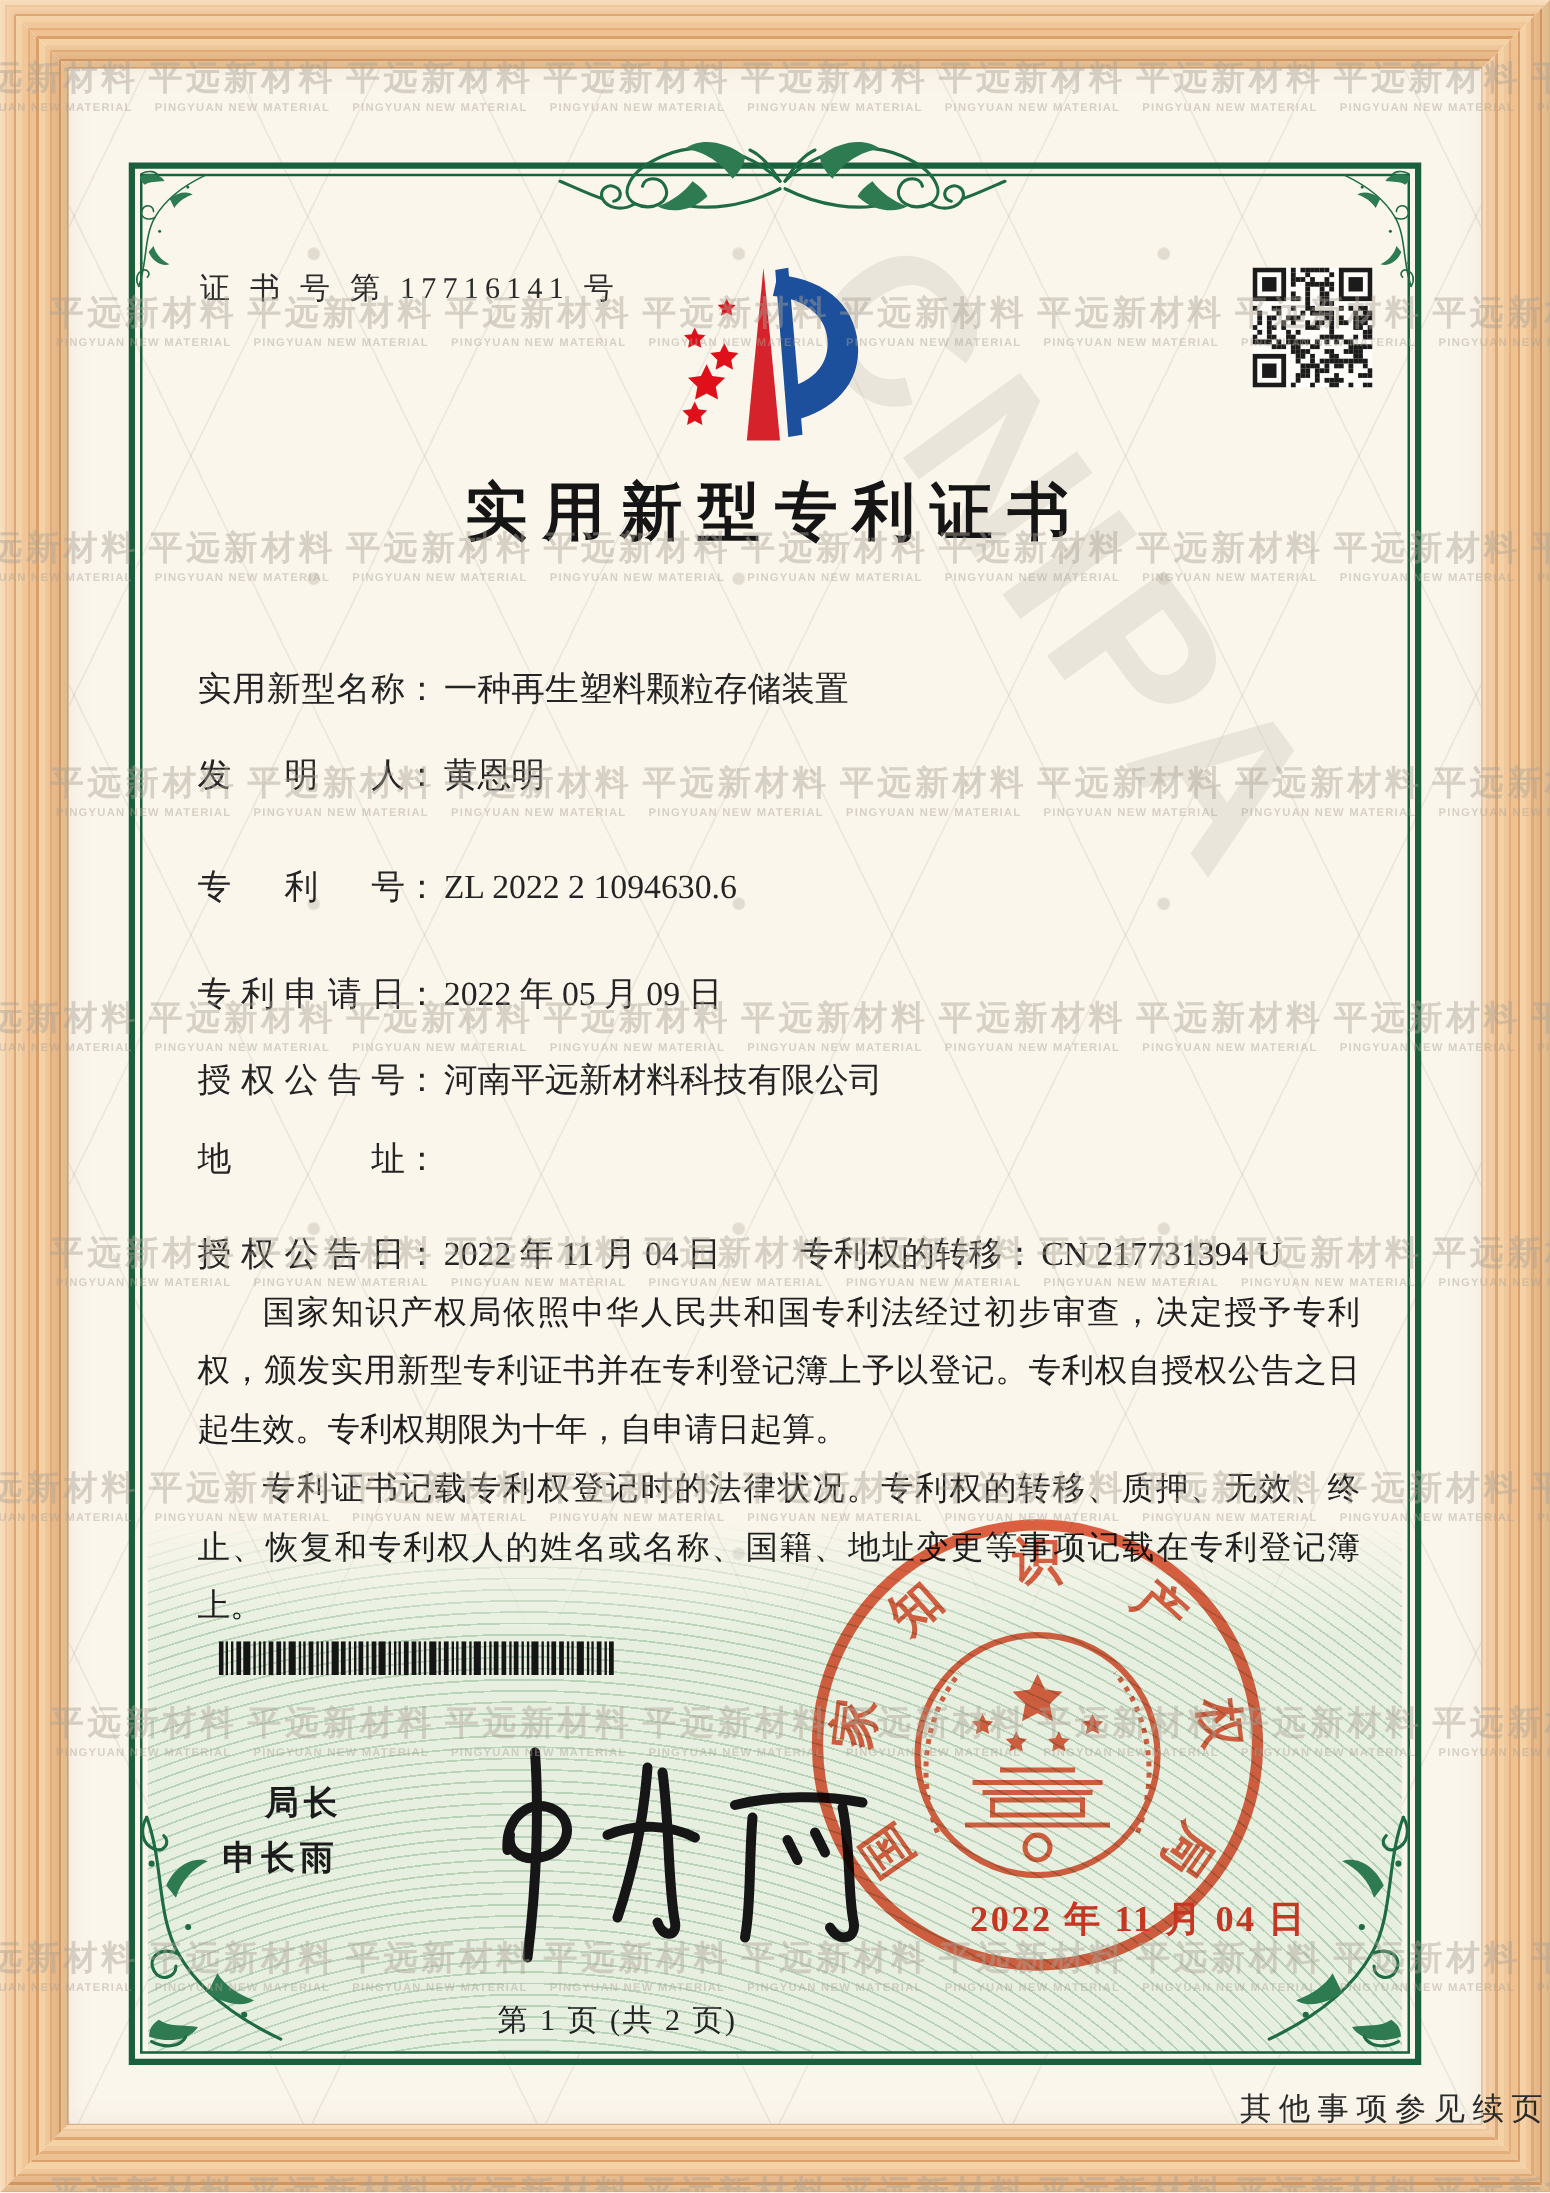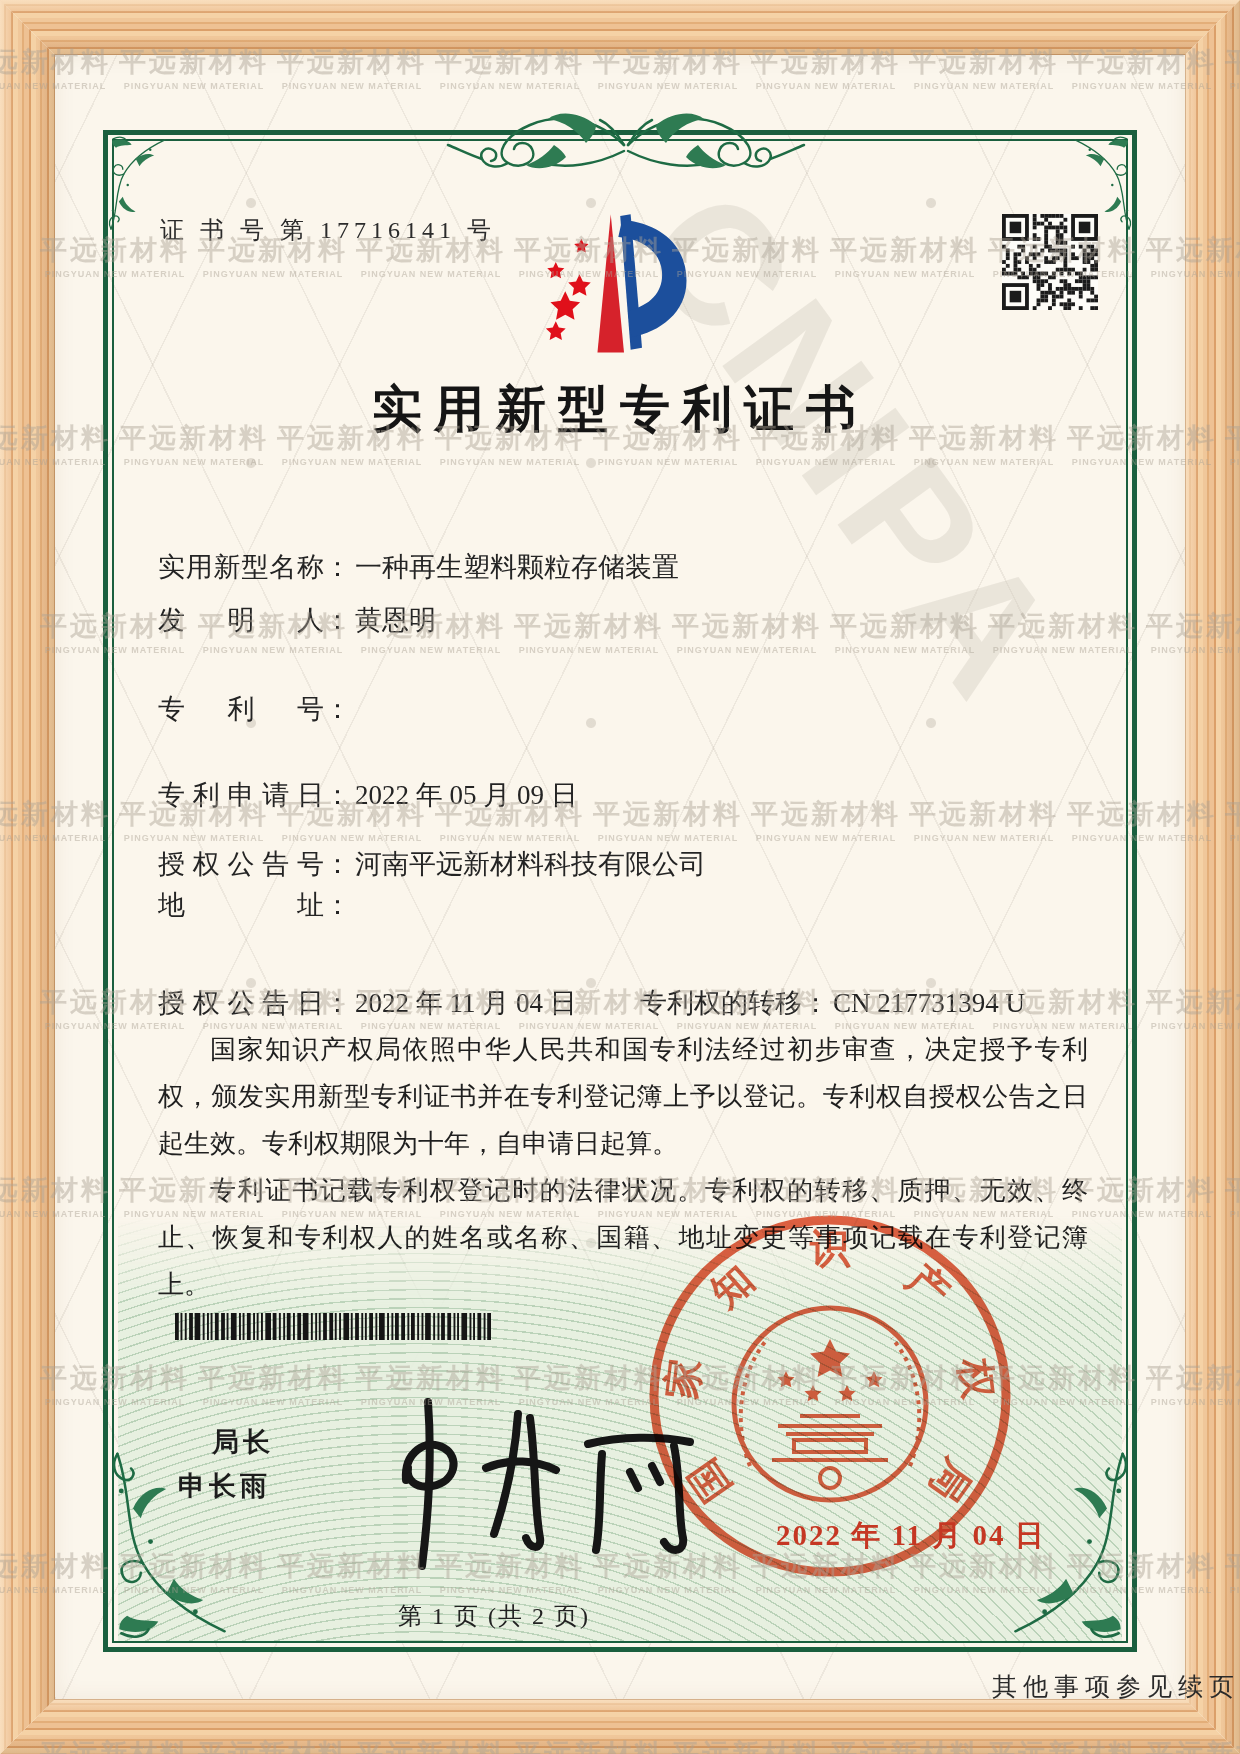--- a/index.html
+++ b/index.html
@@ -389,45 +389,46 @@
       <rect x="76" y="4" width="20" height="20" fill="#fdfcf8"></rect>
       <rect x="80" y="8" width="12" height="12" fill="#1b1b1b"></rect>
       <rect x="0" y="72" width="28" height="28" fill="#1b1b1b"></rect>
       <rect x="4" y="76" width="20" height="20" fill="#fdfcf8"></rect>
       <rect x="8" y="80" width="12" height="12" fill="#1b1b1b"></rect>
     </svg>
 
   <div class="title">实用新型专利证书</div>
 
   <div id="info-fields">
-      <div class="field-row" style="top: 548px;">
+      <div class="field-row" style="top: 532px;">
         <span class="field-label">实用新型名称</span>
         <span class="field-colon">：</span>
         <span class="field-value">一种再生塑料颗粒存储装置</span>
       </div>
       <div class="field-row" style="top: 601px;">
         <span class="field-label">发明人</span>
         <span class="field-colon">：</span>
         <span class="field-value">黄恩明</span>
       </div>
       <div class="field-row" style="top: 690px;">
         <span class="field-label">专利号</span>
         <span class="field-colon">：</span>
+        <span class="field-value">ZL 2022 2 1094630.6</span>
       </div>
       <div class="field-row" style="top: 776px;">
         <span class="field-label">专利申请日</span>
         <span class="field-colon">：</span>
         <span class="field-value">2022 年 05 月 09 日</span>
       </div>
       <div class="field-row" style="top: 845px;">
         <span class="field-label">授权公告号</span>
         <span class="field-colon">：</span>
         <span class="field-value">河南平远新材料科技有限公司</span>
       </div>
-      <div class="field-row" style="top: 886px;">
+      <div class="field-row" style="top: 908px;">
         <span class="field-label">地址</span>
         <span class="field-colon">：</span>
       </div>
     </div>
 
   <div class="grant-row">
     <span class="grant-a">
       <span class="field-label">授权公告日</span>
       <span class="field-colon">：</span>
       <span class="field-value">2022 年 11 月 04 日</span>

